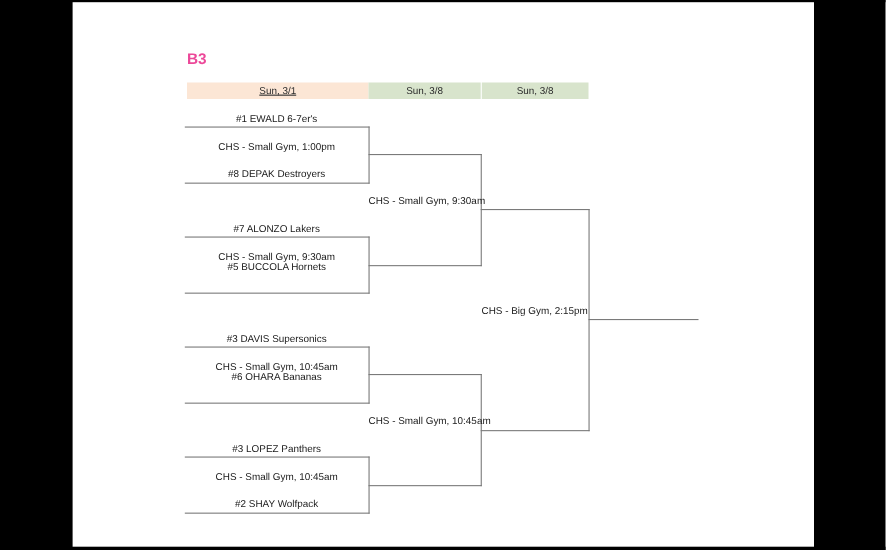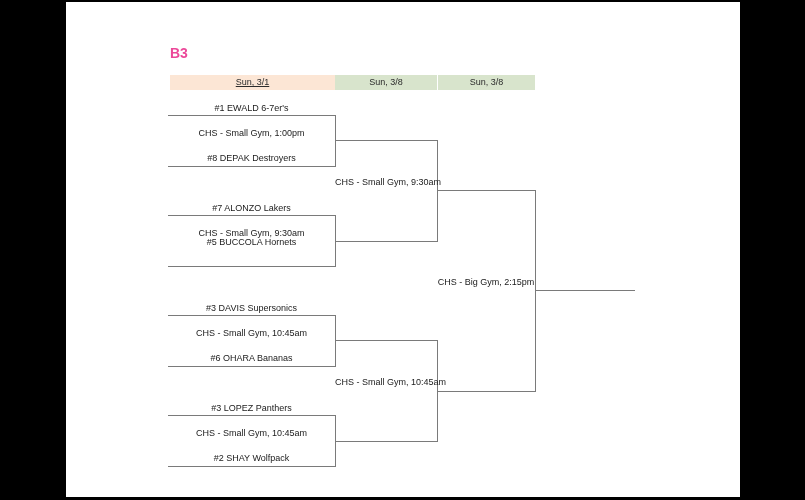--- a/index.html
+++ b/index.html
@@ -67,21 +67,21 @@
 <div class="abs lbl c1" style="top:103px">#1 EWALD 6-7er's</div>
 <div class="abs lbl c1" style="top:128px">CHS - Small Gym, 1:00pm</div>
 <div class="abs lbl c1" style="top:153px">#8 DEPAK Destroyers</div>
 
 <div class="abs lbl c1" style="top:203px">#7 ALONZO Lakers</div>
 <div class="abs lbl c1" style="top:228px">CHS - Small Gym, 9:30am</div>
 <div class="abs lbl c1" style="top:237px">#5 BUCCOLA Hornets</div>
 
 <div class="abs lbl c1" style="top:303px">#3 DAVIS Supersonics</div>
 <div class="abs lbl c1" style="top:328px">CHS - Small Gym, 10:45am</div>
-<div class="abs lbl c1" style="top:353px">#6 OHARA Bananas</div>
+<div class="abs lbl c1" style="top:337px">#6 OHARA Bananas</div>
 
 <div class="abs lbl c1" style="top:403px">#3 LOPEZ Panthers</div>
 <div class="abs lbl c1" style="top:428px">CHS - Small Gym, 10:45am</div>
 <div class="abs lbl c1" style="top:453px">#2 SHAY Wolfpack</div>
 
 <div class="abs lbl c2" style="top:177px">CHS - Small Gym, 9:30am</div>
 <div class="abs lbl c2" style="top:377px">CHS - Small Gym, 10:45am</div>
 
 <div class="abs lbl c3" style="top:277px">CHS - Big Gym, 2:15pm</div>
 

